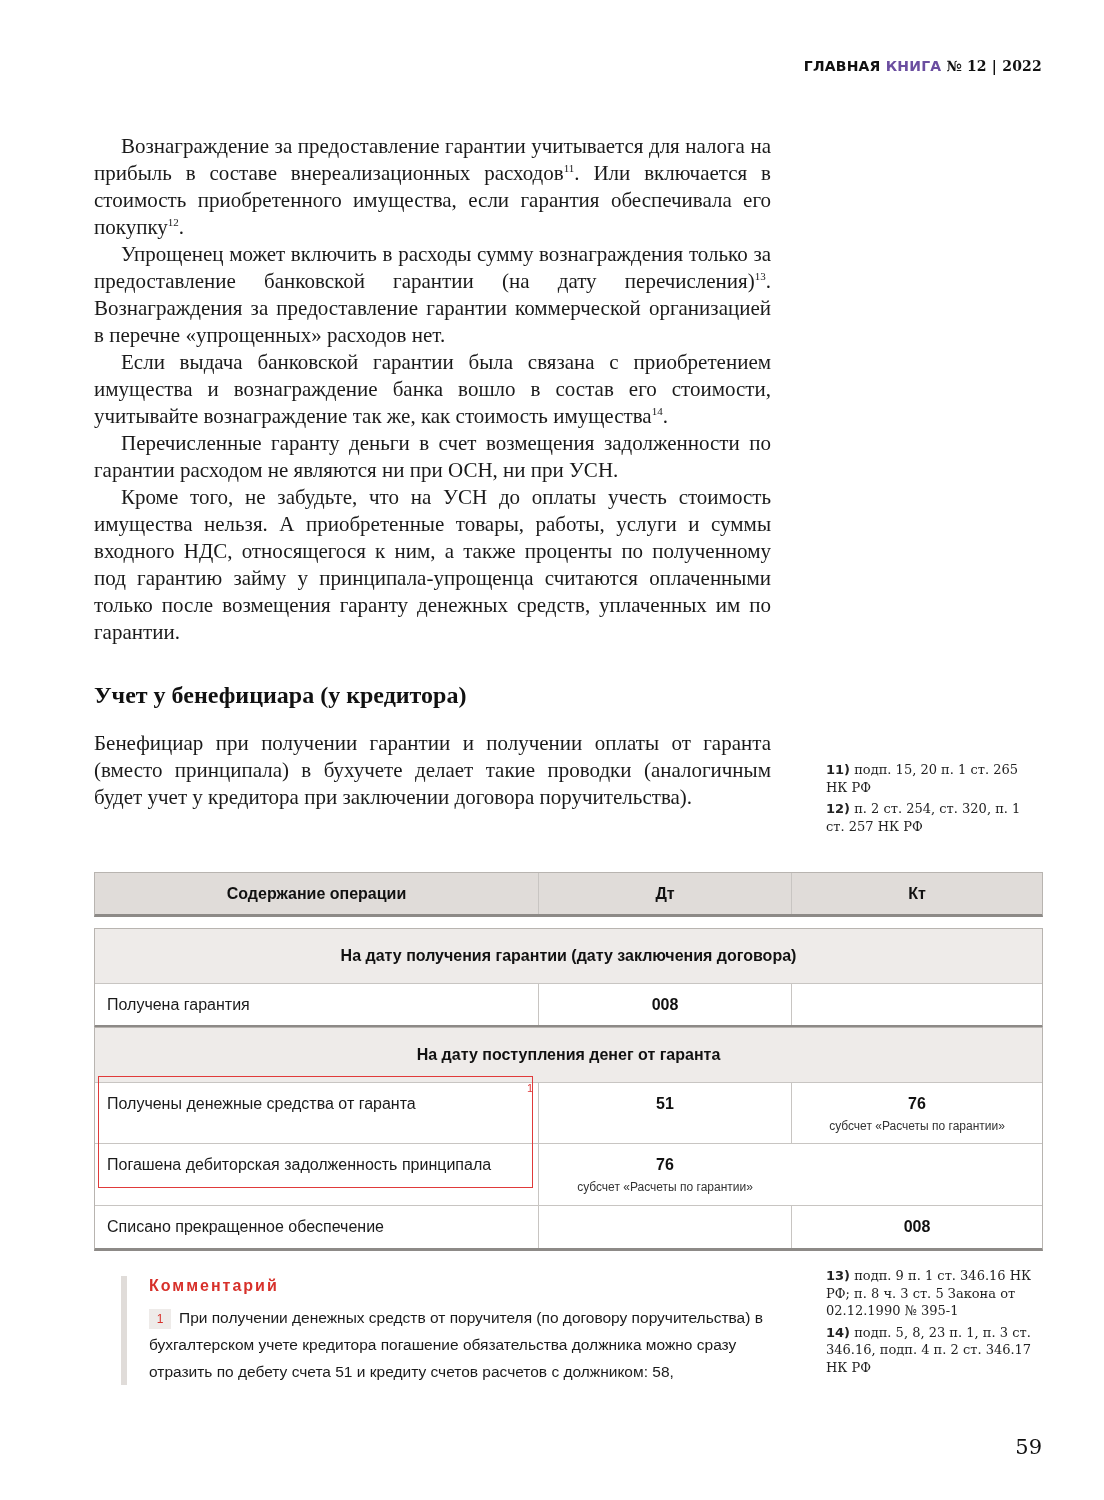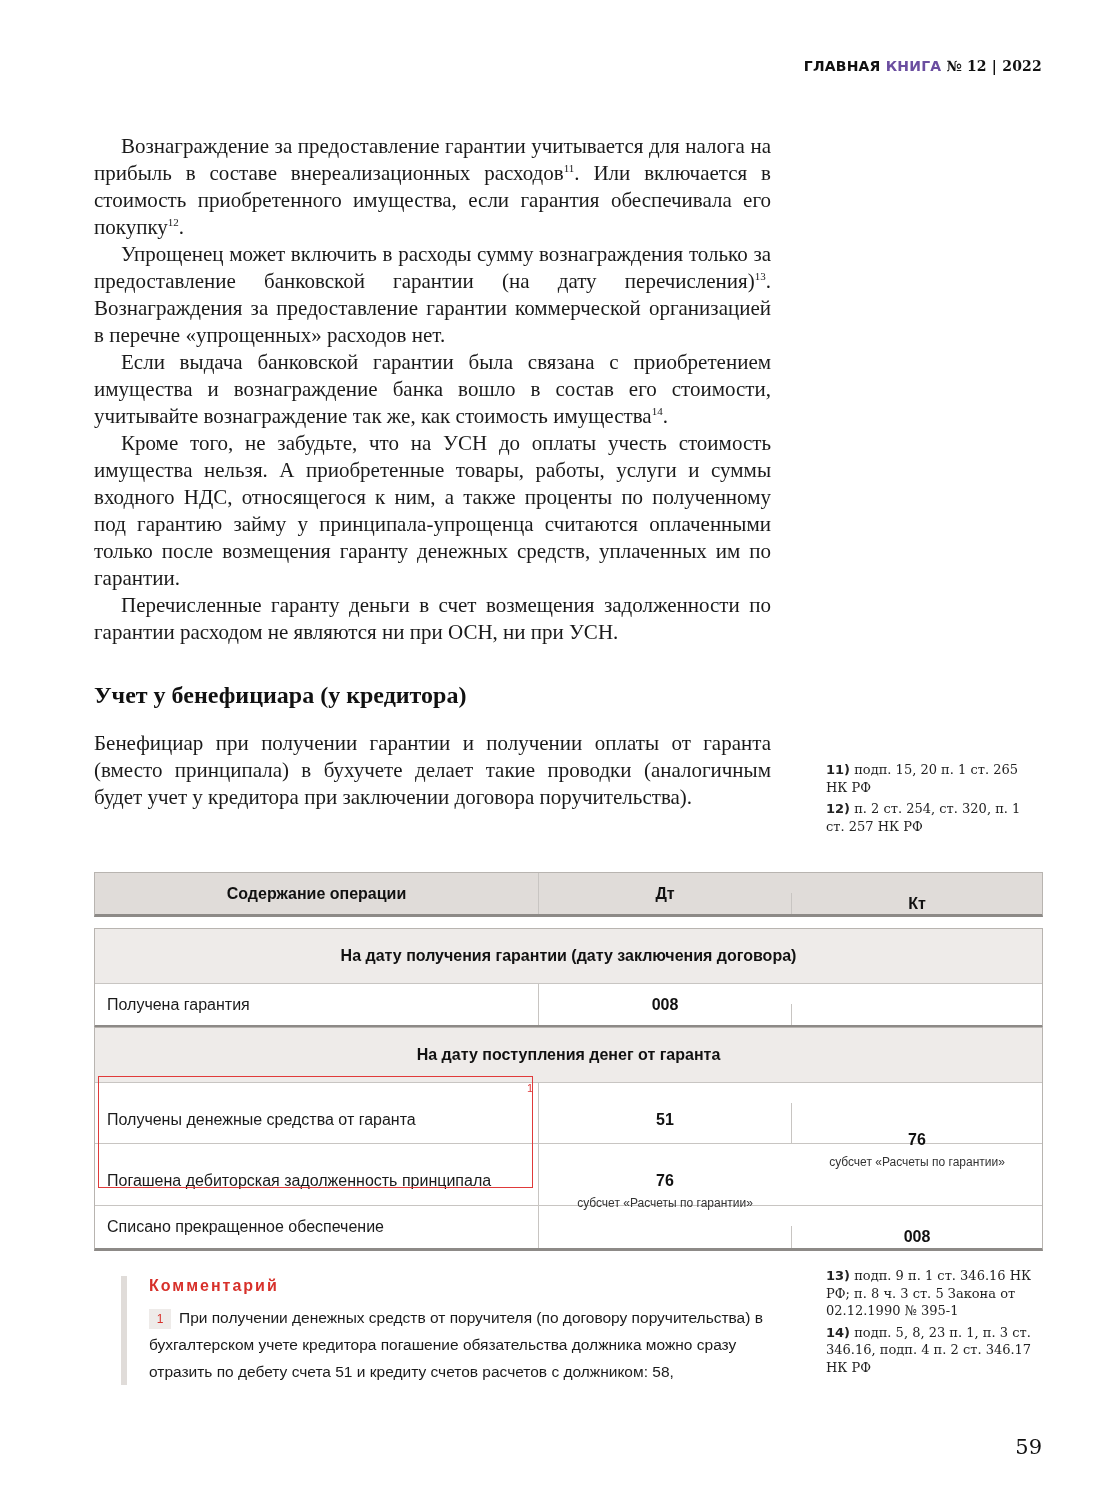--- a/index.html
+++ b/index.html
@@ -44,30 +44,30 @@
     .tbl-block {
       border: 1px solid #b8b4b0; border-bottom: 3px solid #8d8a87;
       background: #fff;
     }
     .tbl-row { display: flex; border-top: 1px solid #c8c5c2; }
     .tbl-row:first-child { border-top: none; }
     .cell { border-left: 1px solid #c8c5c2; display: flex; flex-direction: column; justify-content: center; }
     .cell:first-child { border-left: none; }
     .c1 { width: 443px; }
     .c2 { width: 253px; }
-    .c3 { width: 251px; margin-top: 20px; }
+    .c3 { width: 251px; }
     .head-row { background: #e0dcd9; height: 41px; }
     .head-row .cell { align-items: center; font-weight: bold; font-size: 16px; color: #111; }
     .group-head { background: #eeebe9; height: 54px; display: flex; align-items: center; justify-content: center;
       font-weight: bold; font-size: 16px; color: #111; }
     .op-text { font-size: 16px; padding-left: 12px; color: #1a1a1a; }
     .acct { align-items: center; text-align: center; }
     .acct .num { font-weight: bold; font-size: 16px; color: #111; }
     .acct .sub { font-size: 12px; color: #333; margin-top: 6px; }
-    .row-top { justify-content: flex-start; padding-top: 28px; }
+    .row-top { justify-content: flex-start; padding-top: 12px; }
 
     .annot-box {
       position: absolute; left: 98px; top: 1076px; width: 435px; height: 112px;
       border: 1.5px solid #e03a3a; pointer-events: none;
     }
     .annot-marker {
       position: absolute; left: 527px; top: 1082px; color: #e03a3a;
       font-family: "Liberation Sans", sans-serif; font-size: 11px;
     }
 
@@ -94,22 +94,22 @@
 <div class="running-head">
   <span>ГЛАВНАЯ</span>
   <span class="brand-accent">КНИГА</span>
   <span class="issue">№ 12 | 2022</span>
 </div>
 
 <div class="main-col body-text" style="top:133px;">
   <p><span>Вознаграждение за предоставление гарантии учитывается для налога на прибыль в составе внереализационных расходов</span><sup>11</sup><span>. Или включается в стоимость приобретенного имущества, если гарантия обеспечивала его покупку</span><sup>12</sup><span>.</span></p>
   <p><span>Упрощенец может включить в расходы сумму вознаграждения только за предоставление банковской гарантии (на дату перечисления)</span><sup>13</sup><span>. Вознаграждения за предоставление гарантии коммерческой организацией в перечне «упрощенных» расходов нет.</span></p>
   <p><span>Если выдача банковской гарантии была связана с приобретением имущества и вознаграждение банка вошло в состав его стоимости, учитывайте вознаграждение так же, как стоимость имущества</span><sup>14</sup><span>.</span></p>
+  <p>Перечисленные гаранту деньги в счет возмещения задолженности по гарантии расходом не являются ни при ОСН, ни при УСН.</p>
   <p>Кроме того, не забудьте, что на УСН до оплаты учесть стоимость имущества нельзя. А приобретенные товары, работы, услуги и суммы входного НДС, относящегося к ним, а также проценты по полученному под гарантию займу у принципала-упрощенца считаются оплаченными только после возмещения гаранту денежных средств, уплаченных им по гарантии.</p>
-  <p>Перечисленные гаранту деньги в счет возмещения задолженности по гарантии расходом не являются ни при ОСН, ни при УСН.</p>
 </div>
 
 <div class="section-title">Учет у бенефициара (у кредитора)</div>
 
 <div class="intro body-text">
   <p>Бенефициар при получении гарантии и получении оплаты от гаранта (вместо принципала) в бухучете делает такие проводки (аналогичным будет учет у кредитора при заключении договора поручительства).</p>
 </div>
 
 <div class="sidenotes" style="top:761px;">
   <div class="sidenote"><b>11)</b> <span>подп. 15, 20 п. 1 ст. 265 НК РФ</span></div>

